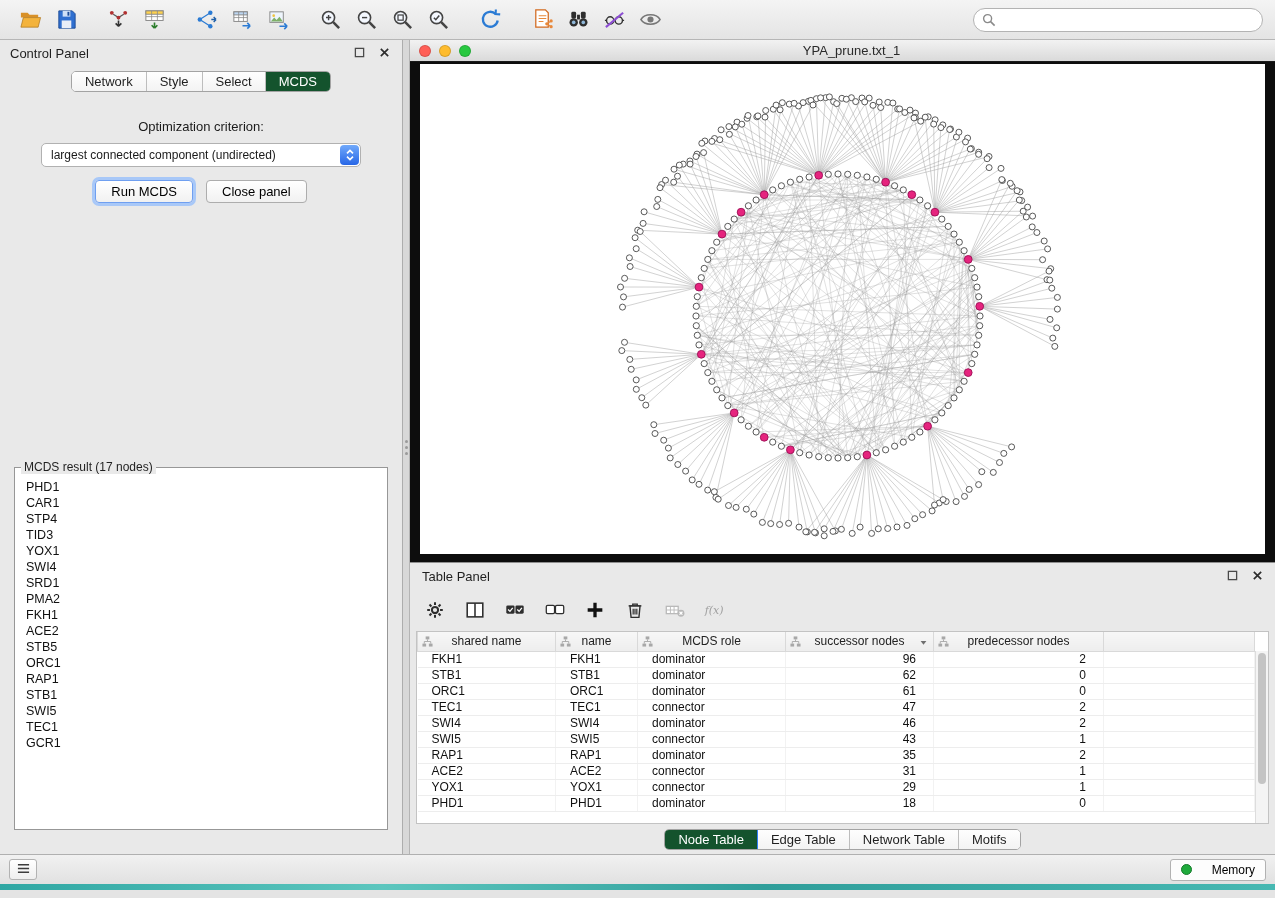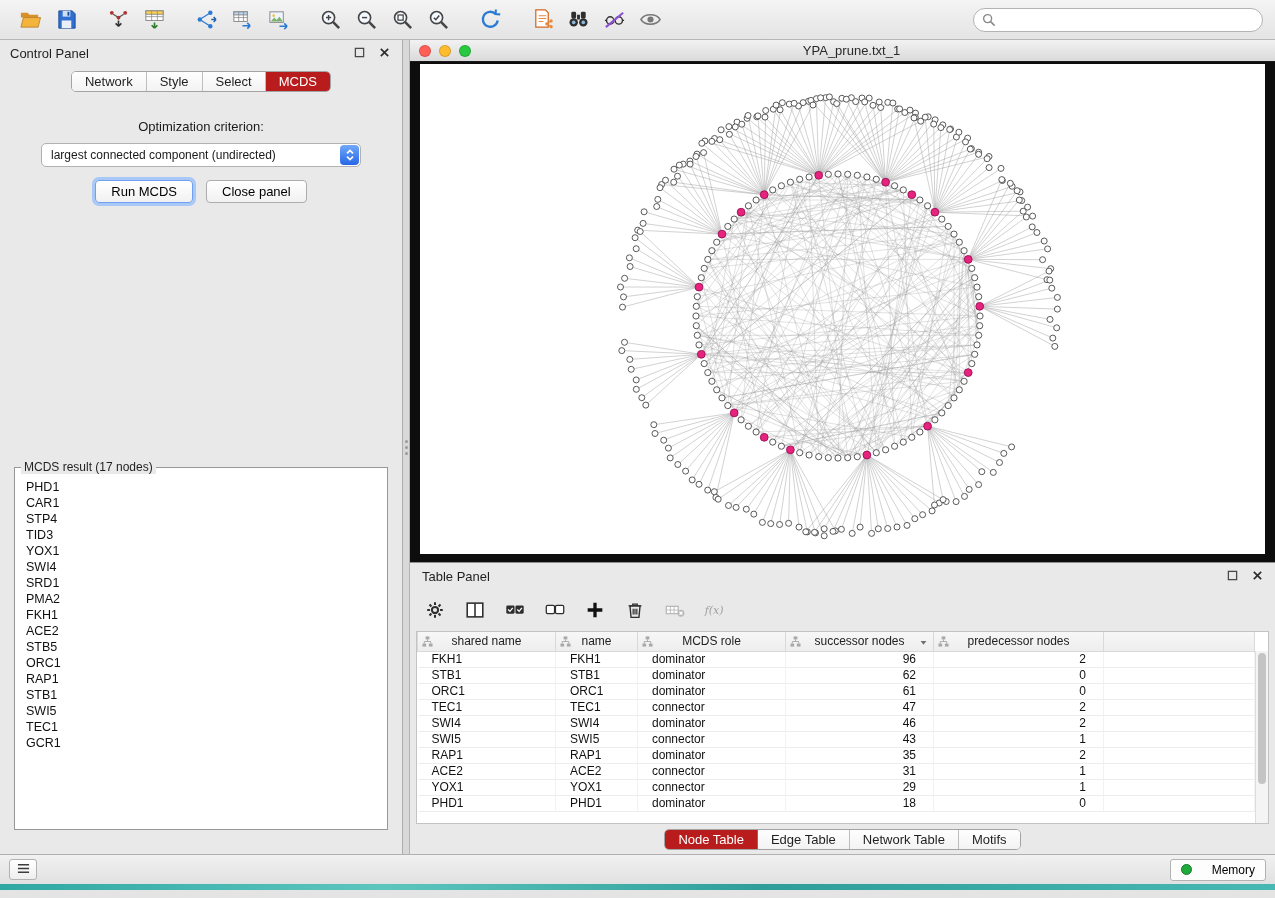--- a/index.html
+++ b/index.html
@@ -36,21 +36,21 @@
   .win-btn{width:16px;height:16px;margin-left:9px;border:none;background:transparent;
     display:flex;align-items:center;justify-content:center;cursor:pointer;padding:0}
   .win-btn svg{width:11px;height:11px}
 
   
   .seg{display:inline-flex;border:1px solid #a3a3a3;border-radius:5px;background:#fdfdfd;
     overflow:hidden;height:21px}
   .seg-item{padding:2px 13px;font-size:13px;line-height:16px;border-right:1px solid #bdbdbd;
     color:#1f1f1f;cursor:pointer;background:linear-gradient(#fefefe,#f3f3f3);white-space:nowrap}
   .seg-item:last-child{border-right:none}
-  .seg-item.active{background:#b91c1c;color:#fff;border-right-color:#2e7cf6}
+  .seg-item.active{background:#14532d;color:#fff;border-right-color:#2e7cf6}
   .cp-tabs-row{display:flex;justify-content:center;padding:5px 0 7px;background:#e9e9e9}
 
   .cp-body{flex:1;display:flex;flex-direction:column;padding:0 14px 24px;background:#e9e9e9;min-height:0}
   .opt-label{text-align:center;margin:20px 0 9px;font-size:13px}
   .dropdown{margin:0 27px;height:24px;background:#fff;border:1px solid #b1b1b1;border-radius:5px;
     display:flex;align-items:center;position:relative;padding:0 26px 0 9px;font-size:12px;cursor:pointer}
   .dd-stepper{position:absolute;right:1px;top:1px;bottom:1px;width:19px;border-radius:4px;
     background:linear-gradient(#70a9fb,#2766e6);display:flex;align-items:center;justify-content:center}
   .dd-stepper svg{width:10px;height:14px}
   .btn-row{display:flex;justify-content:center;gap:13px;margin:13px 0 0}

